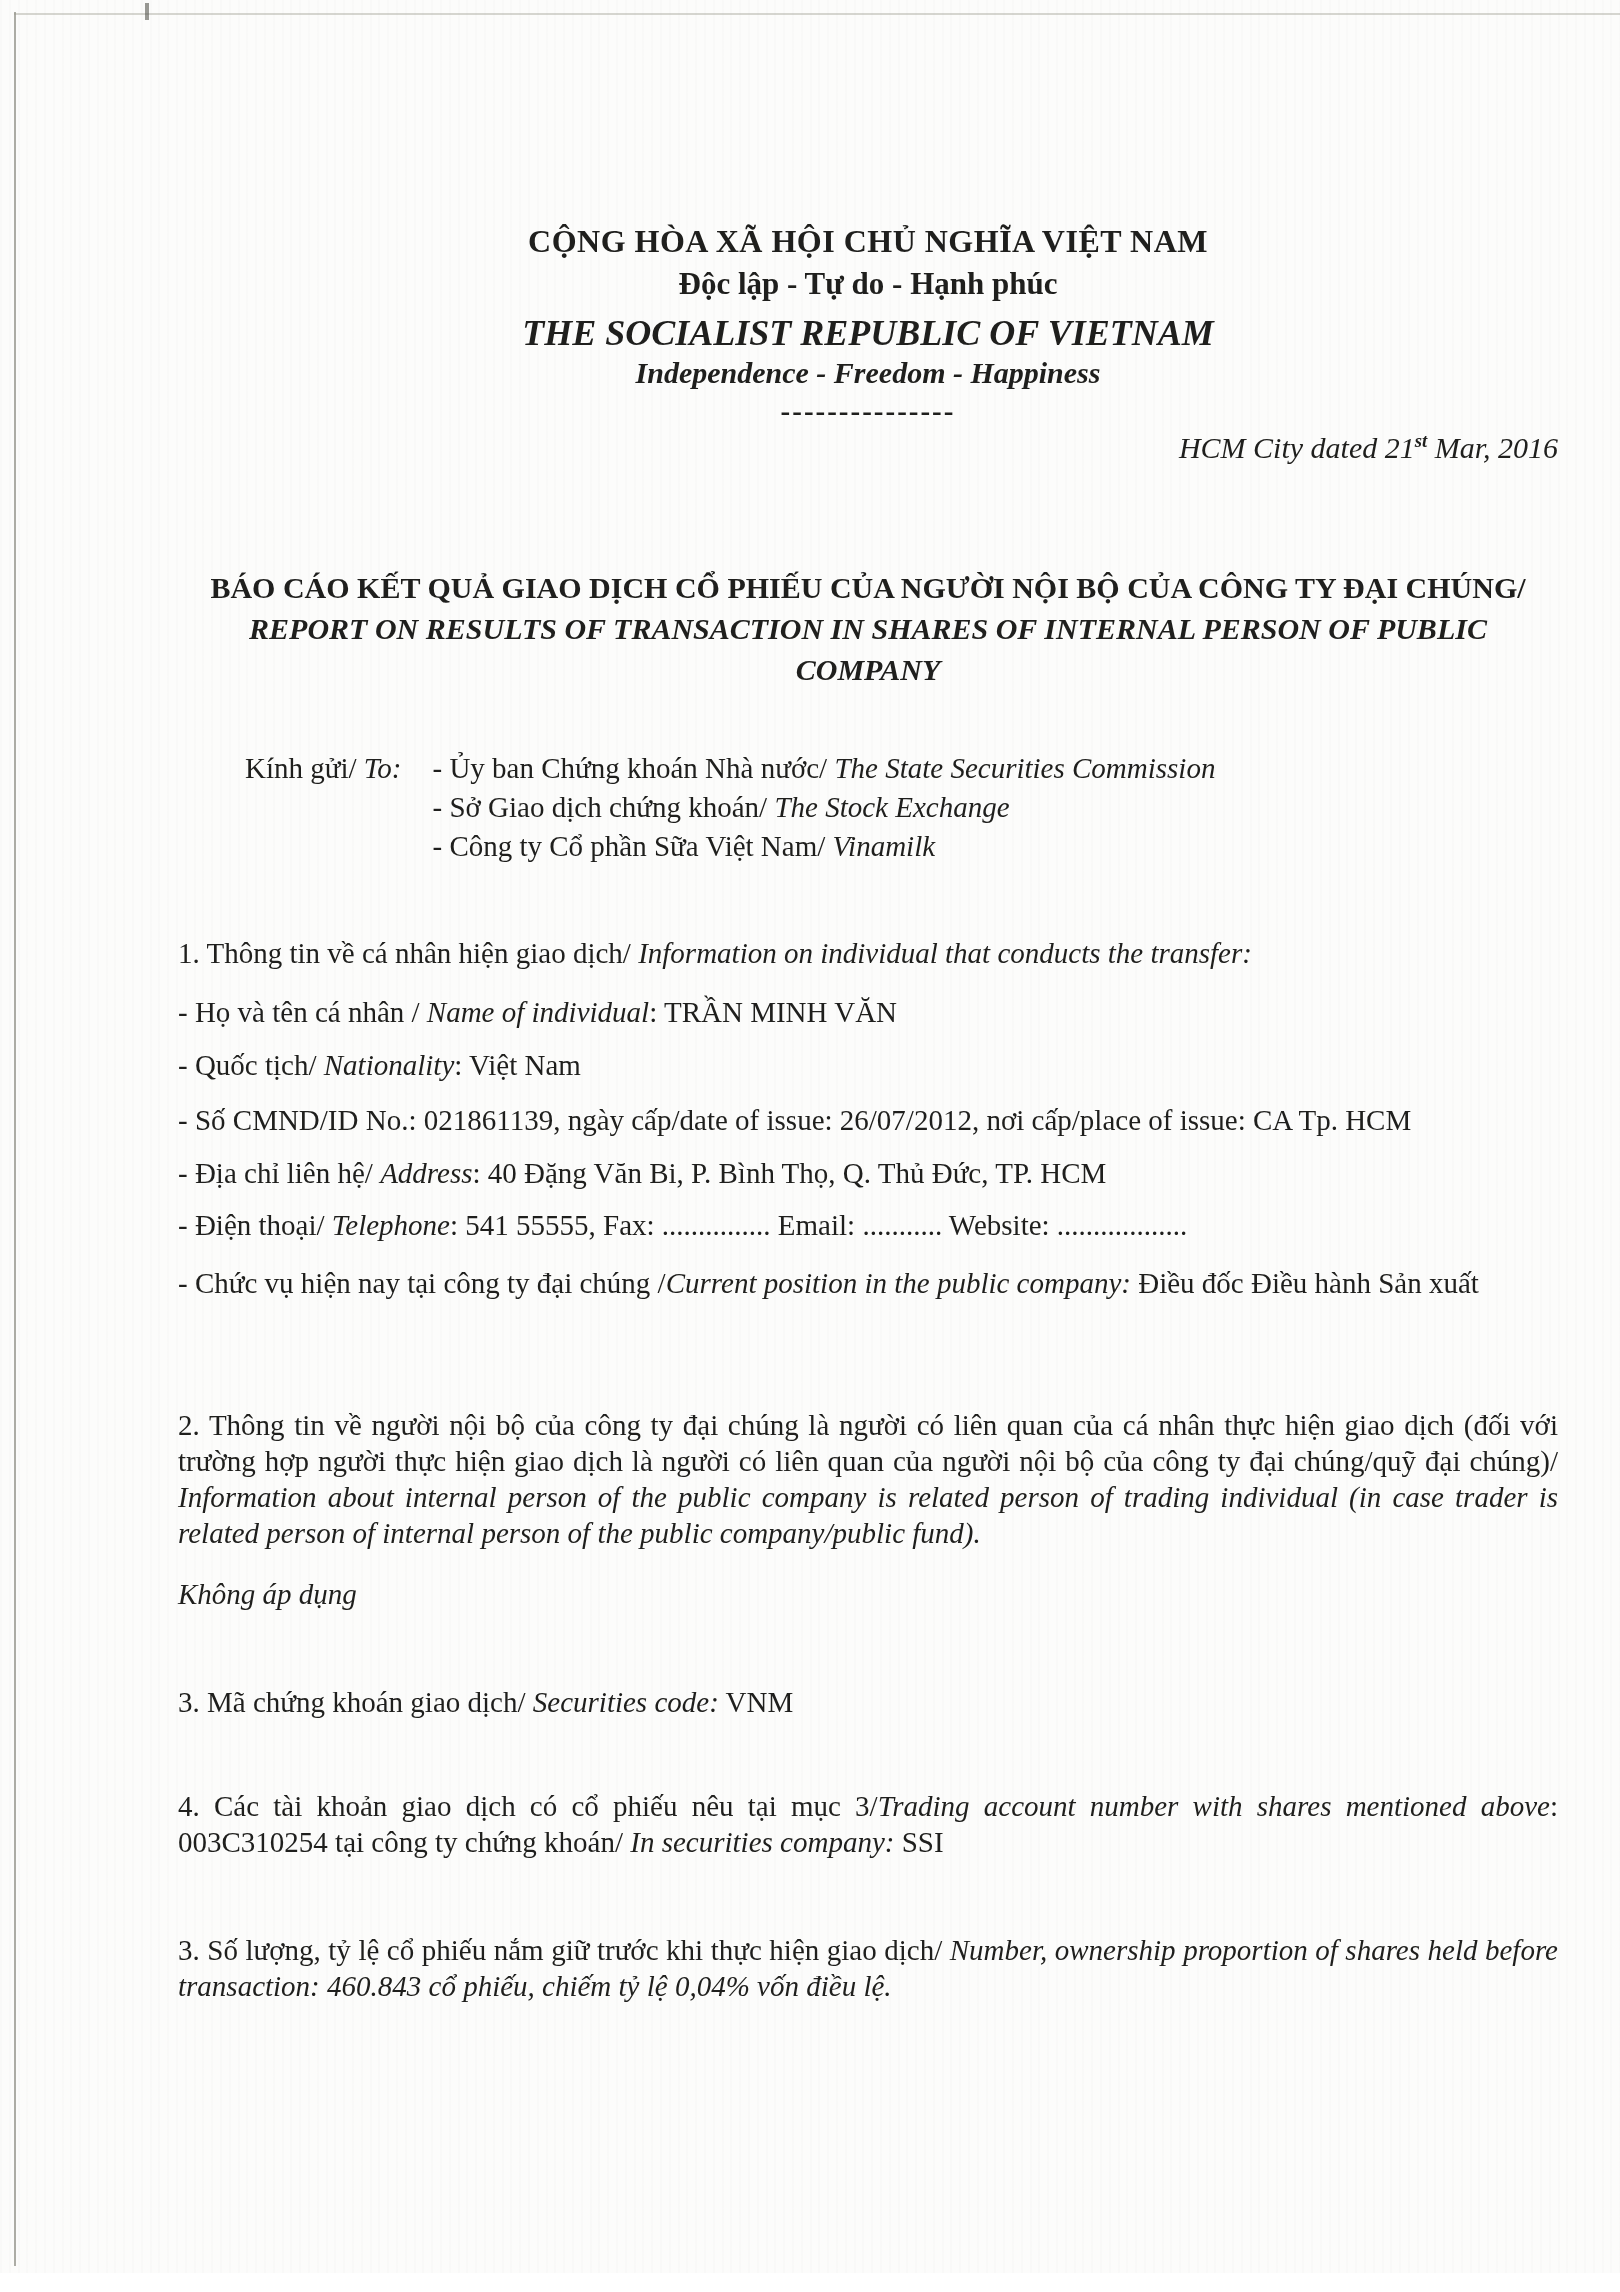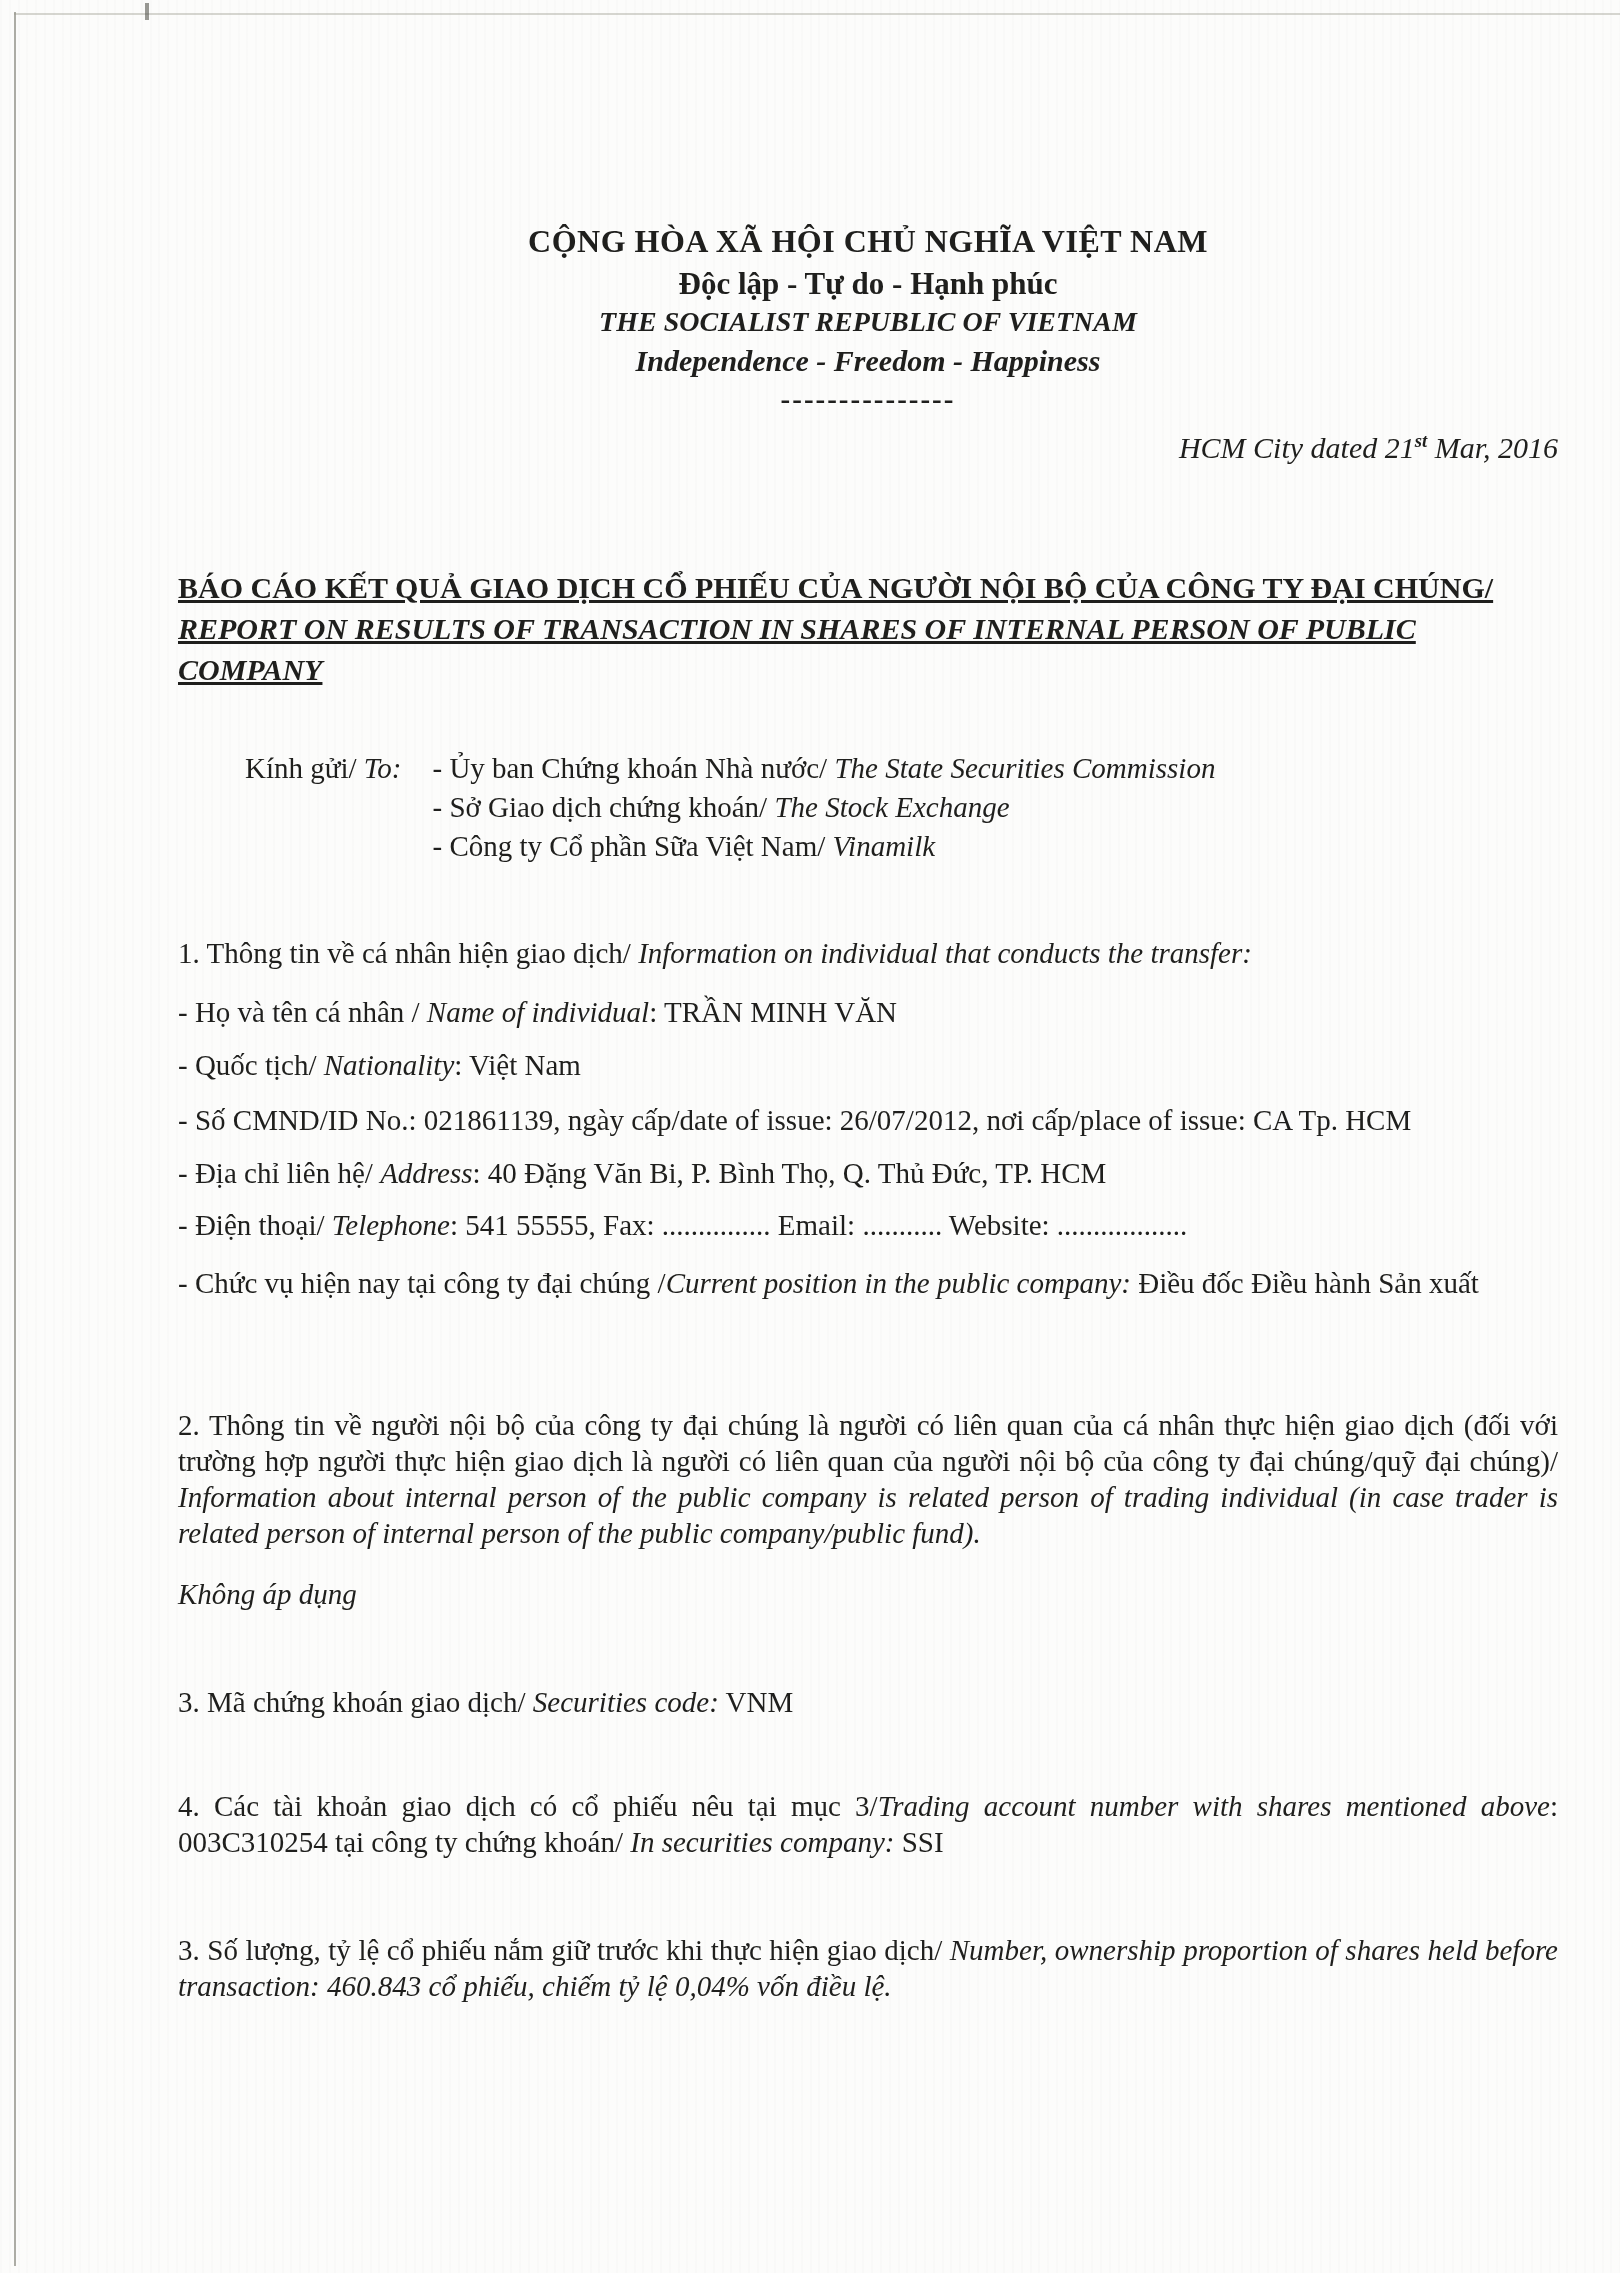--- a/index.html
+++ b/index.html
@@ -53,40 +53,40 @@
   }
   .it { font-style: italic; }
   .nat-header {
     position: absolute;
     top: 218px; left: 0; width: 100%;
     text-align: center;
     font-weight: 700;
   }
   .nh1 { font-size: 32px; line-height: 47px; letter-spacing: 0.5px; }
   .nh2 { font-size: 31px; line-height: 37px; }
-  .nh3 { font-size: 28px; line-height: 39px; font-style: italic; }
+  .nh3 { font-size: 36px; line-height: 39px; font-style: italic; margin-top: 12px; }
   .nh4 { font-size: 30px; line-height: 39px; font-style: italic; }
   .nh-sep { font-size: 29px; line-height: 39px; letter-spacing: 2px; }
   .dateline {
     position: absolute;
     top: 421px; right: 0; left: 0;
     text-align: right;
     font-style: italic;
     font-size: 30px;
     line-height: 39px;
   }
   .dateline sup { font-size: 18.6px; font-weight: bold; }
   .doc-title {
     position: absolute;
     top: 567px; left: 0; width: 100%;
     margin: 0;
+    text-align: center;
     font-weight: 700;
     font-size: 30px;
     line-height: 41px;
-    text-decoration: underline;
   }
   .recipients {
     position: absolute;
     top: 749px; left: 32px;
     display: flex;
     align-items: flex-start;
   }
   .rec-label { white-space: nowrap; line-height: 39px; margin-left: 35px; }
   .rec-items { margin-left: 31px; }
   .rec-item { line-height: 39px; }

